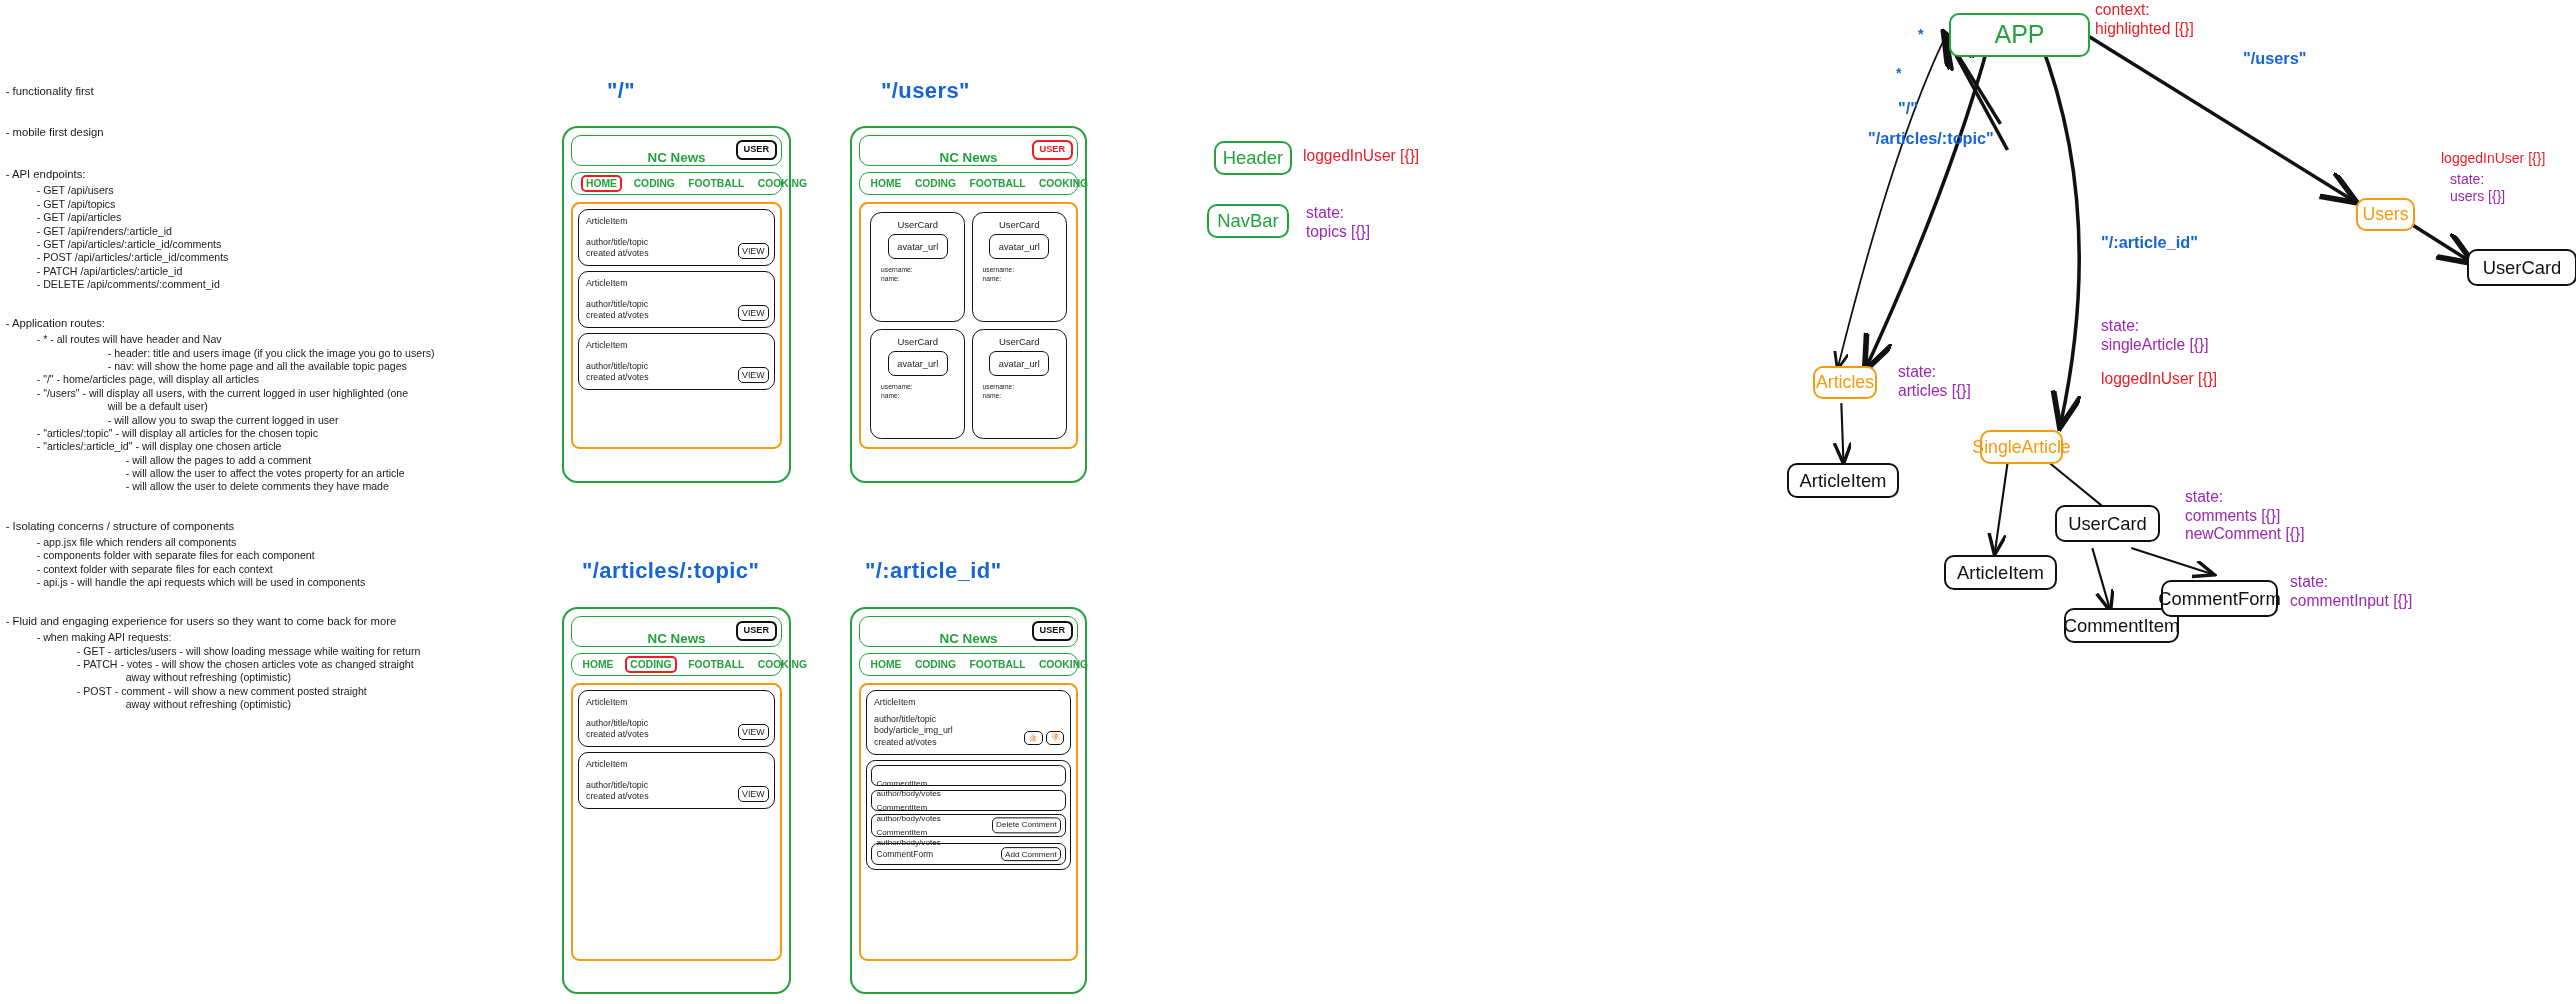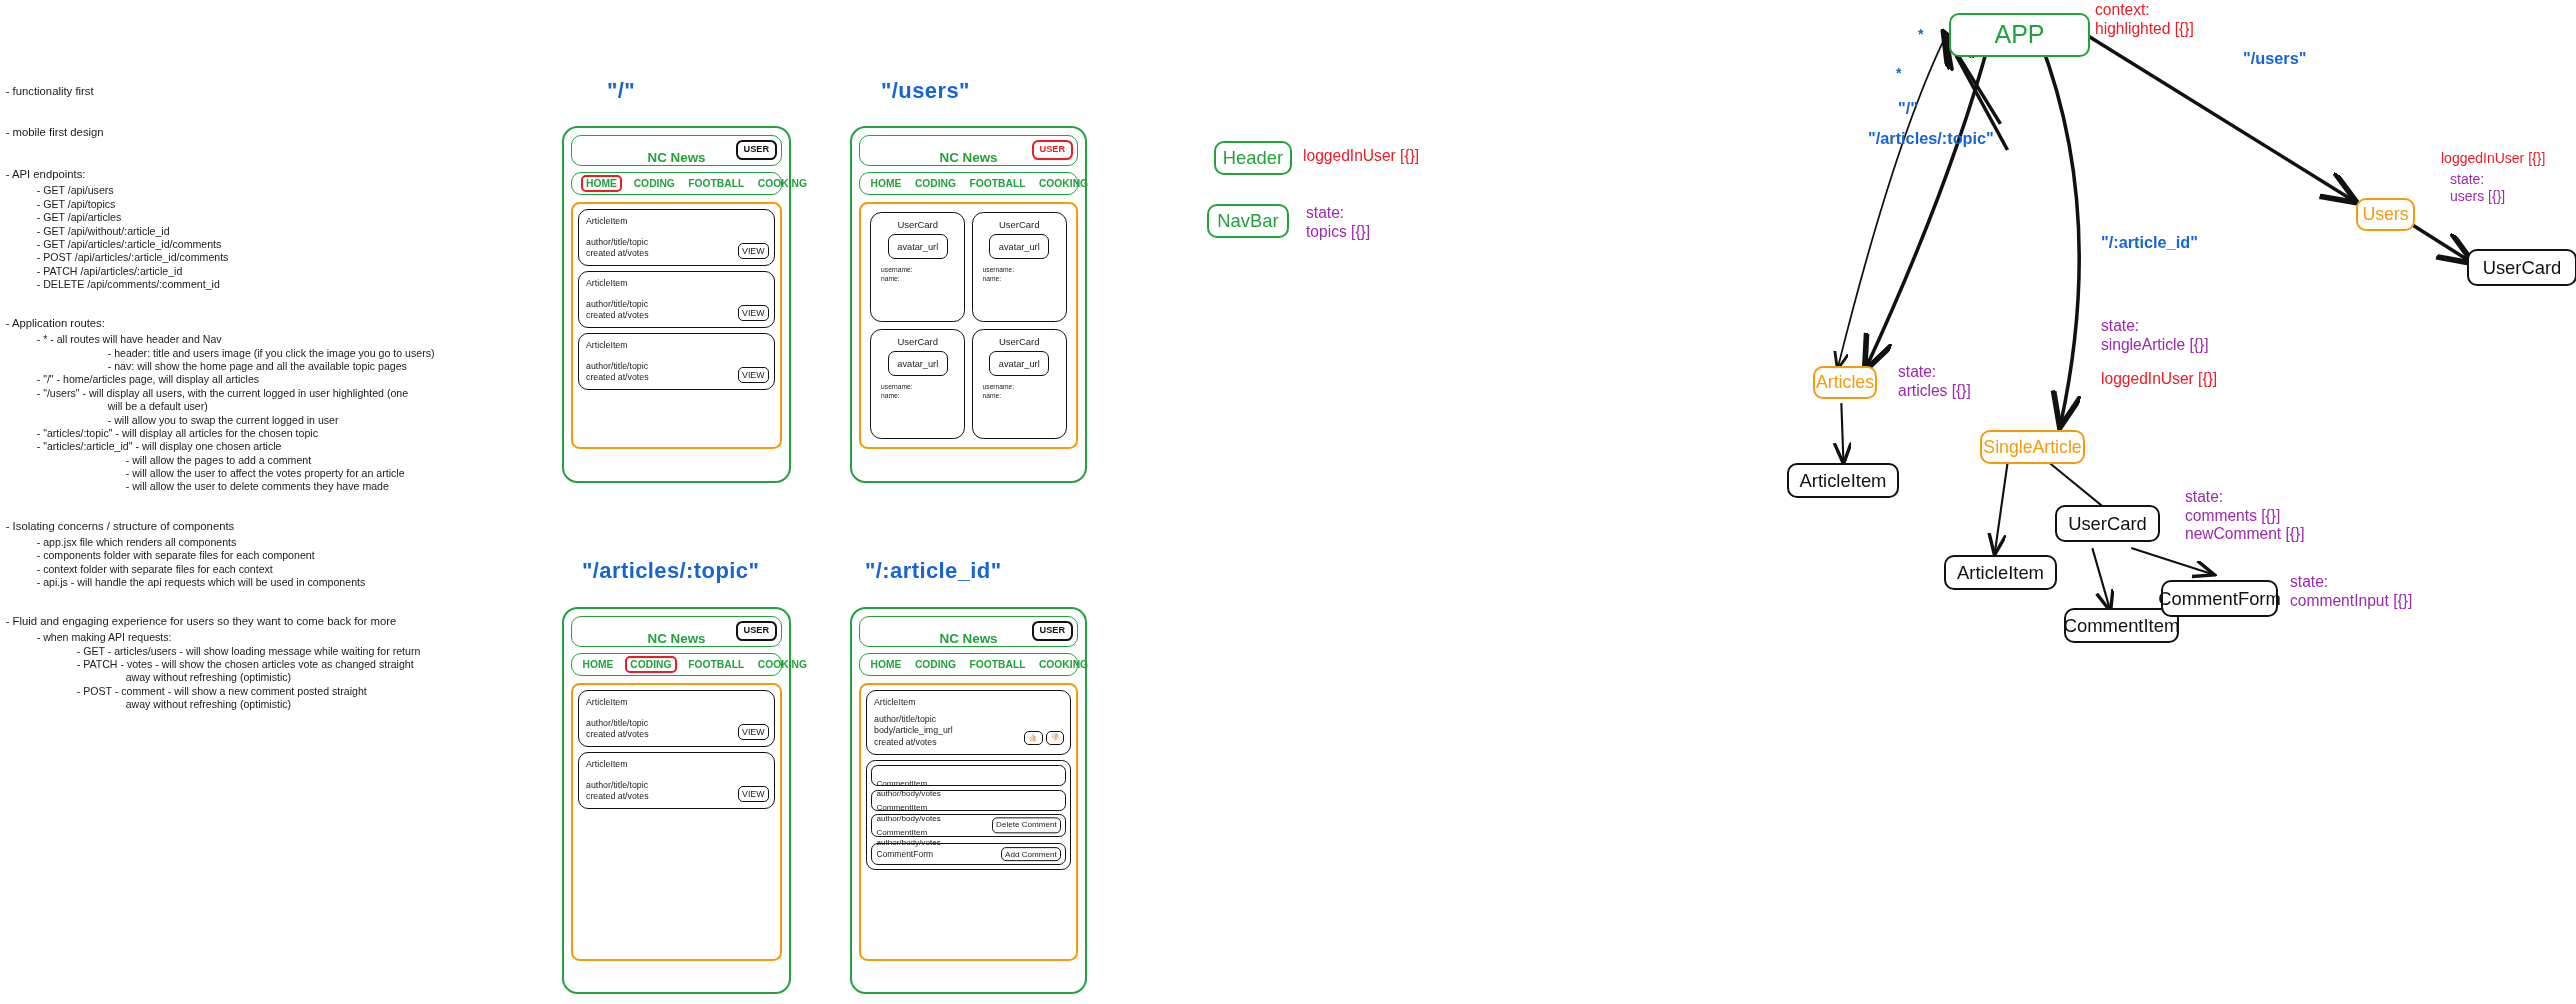--- a/index.html
+++ b/index.html
@@ -72,21 +72,21 @@
 
 <div id="notes">
     <div class="note-line n-l0">- functionality first</div>
     <div class="n-gap"></div>
     <div class="note-line n-l0">- mobile first design</div>
     <div class="n-gap"></div>
     <div class="note-line n-l0">- API endpoints:</div>
     <div class="note-line n-l1">- GET /api/users</div>
     <div class="note-line n-l1">- GET /api/topics</div>
     <div class="note-line n-l1">- GET /api/articles</div>
-    <div class="note-line n-l1">- GET /api/without/:article_id</div>
+    <div class="note-line n-l1">- GET /api/renders/:article_id</div>
     <div class="note-line n-l1">- GET /api/articles/:article_id/comments</div>
     <div class="note-line n-l1">- POST /api/articles/:article_id/comments</div>
     <div class="note-line n-l1">- PATCH /api/articles/:article_id</div>
     <div class="note-line n-l1">- DELETE /api/comments/:comment_id</div>
     <div class="n-gap"></div>
     <div class="note-line n-l0">- Application routes:</div>
     <div class="note-line n-l1">- * - all routes will have header and Nav</div>
     <div class="note-line n-l3">- header: title and users image (if you click the image you go to users)</div>
     <div class="note-line n-l3">- nav: will show the home page and all the available topic pages</div>
     <div class="note-line n-l1">- "/" - home/articles page, will display all articles</div>
@@ -294,21 +294,21 @@
 
       <path d="M1760,310 L1855,370" stroke-width="5"></path>
     </g>
   </svg>
 
   <div class="node green" style="left:783px;top:12.7px;width:141px;height:44px;font-size:25px;margin-left:7px;">APP</div>
   <div class="node green" style="left: 55px; top: 141px; width: 78px; height: 34px; transform: none; font-size: 18.4px;">Header</div>
   <div class="node green" style="left: 48px; top: 204px; width: 82px; height: 34px; transform: none; font-size: 18.4px;">NavBar</div>
   <div class="node orange" style="left:654px;top:366px;width:64px;height:33px;font-size:17.7px;">Articles</div>
   <div class="node" style="left:628px;top:463px;width:112px;height:35px;">ArticleItem</div>
-  <div class="node orange" style="left:821px;top:430px;width:105px;height:34px;font-size:17.7px;">SingleArticle</div>
+  <div class="node orange" style="left:821px;top:430px;width:83px;height:34px;font-size:17.7px;">SingleArticle</div>
   <div class="node" style="left:785px;top:555px;width:113px;height:35px;">ArticleItem</div>
   <div class="node" style="left:896px;top:505px;width:105px;height:37px;">UserCard</div>
   <div class="node" style="left:905px;top:608px;width:115px;height:35px;">CommentItem</div>
   <div class="node" style="left:1002px;top:580px;width:117px;height:37px;">CommentForm</div>
   <div class="node orange" style="left:1197px;top:198px;width:59px;height:33px;font-size:17.7px;">Users</div>
   <div class="node" style="left:1308px;top:249px;width:110px;height:37px;">UserCard</div>
 
   <div class="lbl red" style="left:936px;top:1.4px;">context:
 highlighted [{}]</div>
   <div class="lbl red" style="left:144px;top:147px;">loggedInUser [{}]</div>

